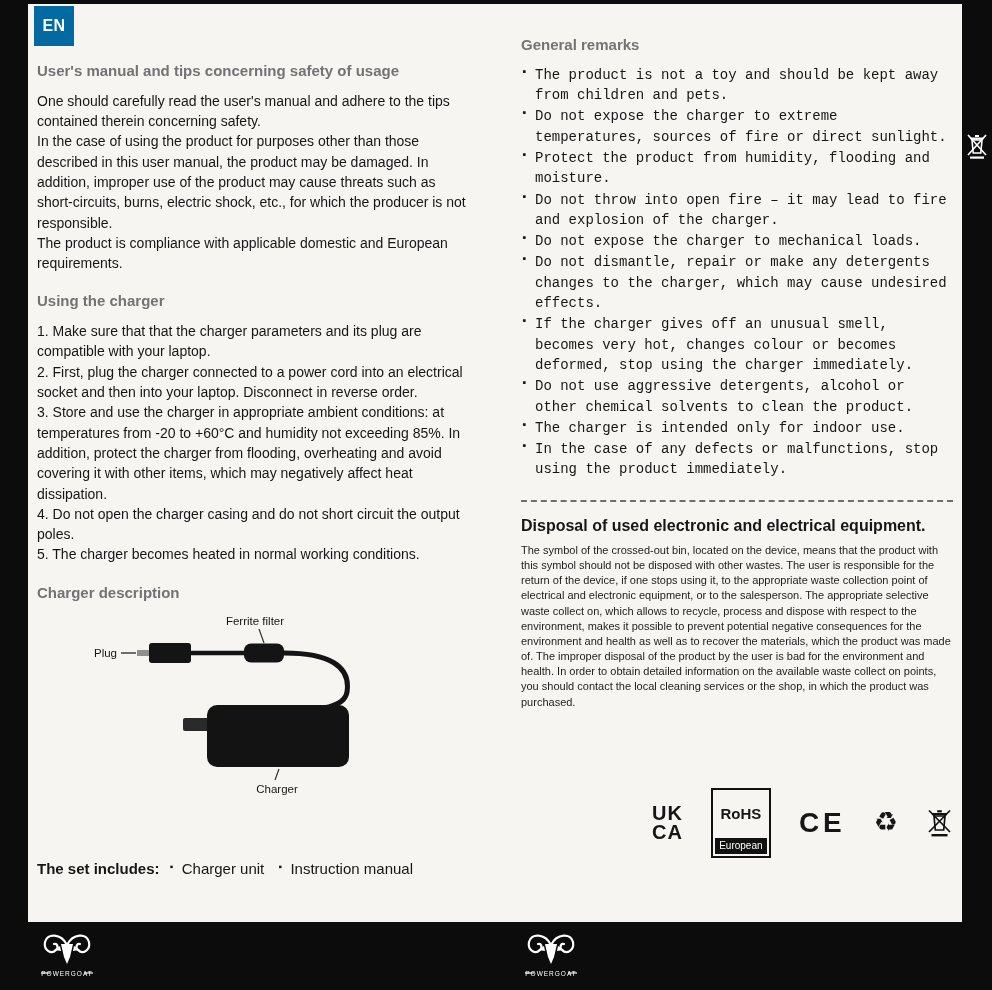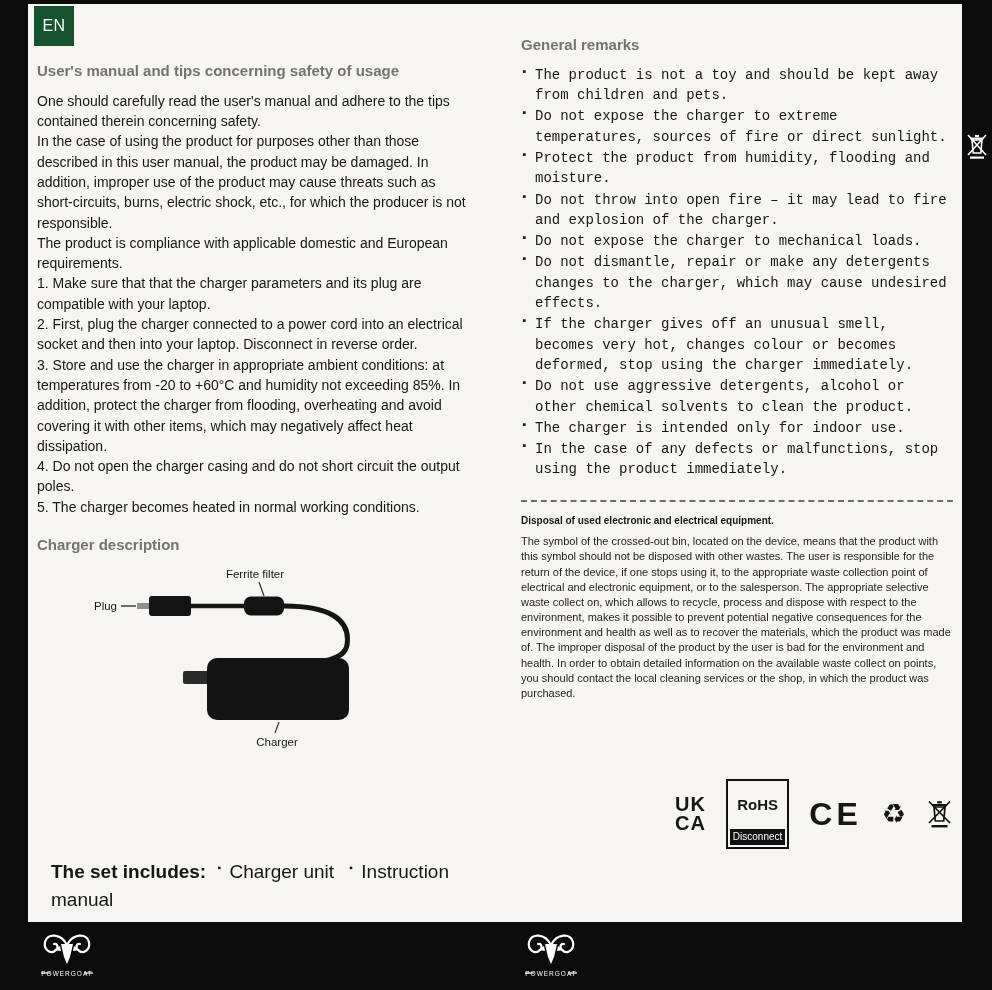--- a/index.html
+++ b/index.html
@@ -9,50 +9,50 @@
     background:#f6f5f2; color:#161616;
     font-family:"Liberation Sans", sans-serif; font-size:14px; line-height:1.45;
   }
   .edge-top { position:absolute; top:0; left:0; width:100%; height:4px; background:#0c0c0c; }
   .edge-left { position:absolute; top:0; left:0; width:28px; height:922px; background:#0c0c0c; }
   .edge-right { position:absolute; top:0; right:0; width:30px; height:922px; background:#0c0c0c; }
   .footer-bar { position:absolute; left:0; bottom:0; width:100%; height:68px; background:#0c0c0c; }
 
   .lang-badge {
     position:absolute; left:34px; top:6px; width:40px; height:40px;
-    background:#14532d; color:#fff; display:flex; align-items:center; justify-content:center;
-    font-weight:normal; font-size:16px; letter-spacing:.5px;
+    background:#0369a1; color:#fff; display:flex; align-items:center; justify-content:center;
+    font-weight:bold; font-size:16px; letter-spacing:.5px;
   }
 
   .col-left  { position:absolute; left:37px;  top:60px; width:434px; }
   .col-right { position:absolute; left:521px; top:34px; width:432px; }
 
   h2 { font-size:15px; margin:0 0 9px 0; font-weight:bold; color:#737373; }
   .col-left h2.mt { margin-top:17px; }
   p { margin:0; }
   .intro p, .steps p { margin:0; }
 
   ul.bullets { list-style:none; margin:4px 0 0 0; padding:0; }
   ul.bullets li { position:relative; padding-left:14px; margin:0 0 1px 0;font-family:Liberation Mono, monospace; }
   ul.bullets li::before { content:"▪"; position:absolute; left:0; top:0; font-size:11px; }
 
   .divider { border:none; border-top:2px dashed #6e6e6e; margin:20px 0 12px 0; }
 
-  .disposal-title { font-size:10px; font-weight:bold; margin:0 0 6px 0; }
+  .disposal-title { font-size:16px; font-weight:bold; margin:0 0 6px 0; }
   .disposal-text  { font-size:11px; line-height:1.38; color:#1d1d1d; }
 
-  .marks { display:flex; align-items:center; justify-content:flex-end; gap:20px; margin-top:78px; }
+  .marks { display:flex; align-items:center; justify-content:flex-end; gap:28px; margin-top:78px; }
   .ukca { font-weight:bold; font-size:20px; line-height:.95; letter-spacing:1px; }
   .rohs { border:2px solid #111; text-align:center; padding:1px 2px 2px 2px; min-width:60px; }
   .rohs .rohs-top { font-weight:bold; font-size:15px; padding:12px 4px; }
   .rohs .rohs-bot { background:#111; color:#fff; font-size:10px; padding:1px 3px; margin-top:1px; }
-  .ce { font-size:32px; font-weight:bold; letter-spacing:4px; }
+  .ce { font-size:28px; font-weight:bold; letter-spacing:4px; }
   .recycle { font-size:27px; line-height:1; }
 
-  .set-line { position:absolute; left:37px; top:858px; width:450px; font-size:19px;margin-left:14px; }
+  .set-line { position:absolute; left:37px; top:858px; width:450px; font-size:15px; }
   .set-line .lbl { font-weight:bold; margin-right:6px; }
   .set-line .itm { position:relative; padding-left:12px; margin-right:10px; }
   .set-line .itm::before { content:"▪"; position:absolute; left:0; top:0; font-size:10px; }
 
   .diagram-wrap { margin-top:8px; }
 
   .border-bin { position:absolute; right:3px; top:132px; }
 
   .goat-logo-1 { position:absolute; left:36px; bottom:8px; }
   .goat-logo-2 { position:absolute; left:520px; bottom:8px; }
@@ -78,20 +78,21 @@
 <div class="lang-badge">EN</div>
 
 <div class="col-left">
   <h2>User's manual and tips concerning safety of usage</h2>
   <div class="intro">
     <p>One should carefully read the user's manual and adhere to the tips contained therein concerning safety.</p>
     <p>In the case of using the product for purposes other than those described in this user manual, the product may be damaged. In addition, improper use of the product may cause threats such as short-circuits, burns, electric shock, etc., for which the producer is not responsible.</p>
     <p>The product is compliance with applicable domestic and European requirements.</p>
   </div>
 
+  <h2 class="mt">Using the charger</h2>
   <div class="steps">
     <p>1. Make sure that that the charger parameters and its plug are compatible with your laptop.</p>
     <p>2. First, plug the charger connected to a power cord into an electrical socket and then into your laptop. Disconnect in reverse order.</p>
     <p>3. Store and use the charger in appropriate ambient conditions: at temperatures from -20 to +60°C and humidity not exceeding 85%. In addition, protect the charger from flooding, overheating and avoid covering it with other items, which may negatively affect heat dissipation.</p>
     <p>4. Do not open the charger casing and do not short circuit the output poles.</p>
     <p>5. The charger becomes heated in normal working conditions.</p>
   </div>
 
   <h2 class="mt">Charger description</h2>
 
@@ -149,21 +150,21 @@
   <p class="disposal-title">Disposal of used electronic and electrical equipment.</p>
   <p class="disposal-text">The symbol of the crossed-out bin, located on the device, means that the product with this symbol should not be disposed with other wastes. The user is responsible for the return of the device, if one stops using it, to the appropriate waste collection point of electrical and electronic equipment, or to the salesperson. The appropriate selective waste collect on, which allows to recycle, process and dispose with respect to the environment, makes it possible to prevent potential negative consequences for the environment and health as well as to recover the materials, which the product was made of. The improper disposal of the product by the user is bad for the environment and health. In order to obtain detailed information on the available waste collect on points, you should contact the local cleaning services or the shop, in which the product was purchased.</p>
 
   <div class="marks">
     <div class="ukca">
       <div>UK</div>
       <div>CA</div>
     </div>
     <div class="rohs">
       <div class="rohs-top">RoHS</div>
-      <div class="rohs-bot">Disconnect</div>
+      <div class="rohs-bot">European</div>
     </div>
     <div class="ce">CE</div>
     <div class="recycle">♻</div>
     <svg width="27" height="32" viewBox="0 0 27 32">
       <g stroke="#111" fill="none" stroke-width="1.7">
         <path d="M8,9 L19,9 L17.7,23 L9.3,23 Z"></path>
         <rect x="6" y="6" width="15" height="2.2" fill="#111" stroke="none"></rect>
         <rect x="11.2" y="3.2" width="4.6" height="2.2" fill="#111" stroke="none"></rect>
         <line x1="3" y1="3.5" x2="24" y2="25"></line>
         <line x1="24" y1="3.5" x2="3" y2="25"></line>

